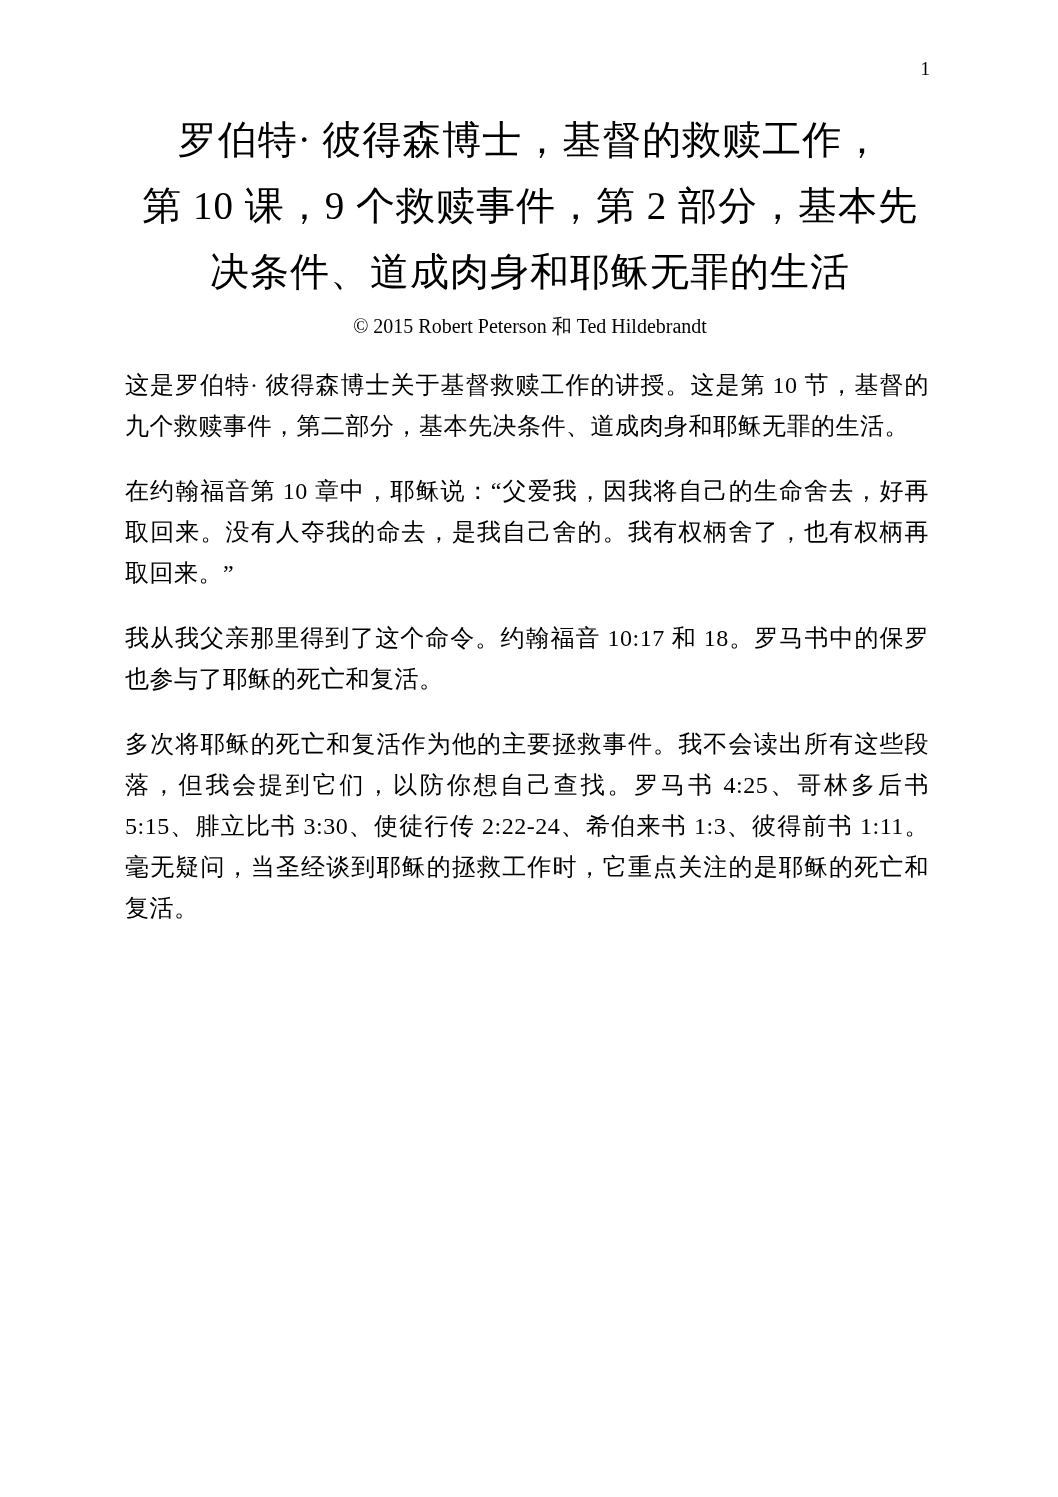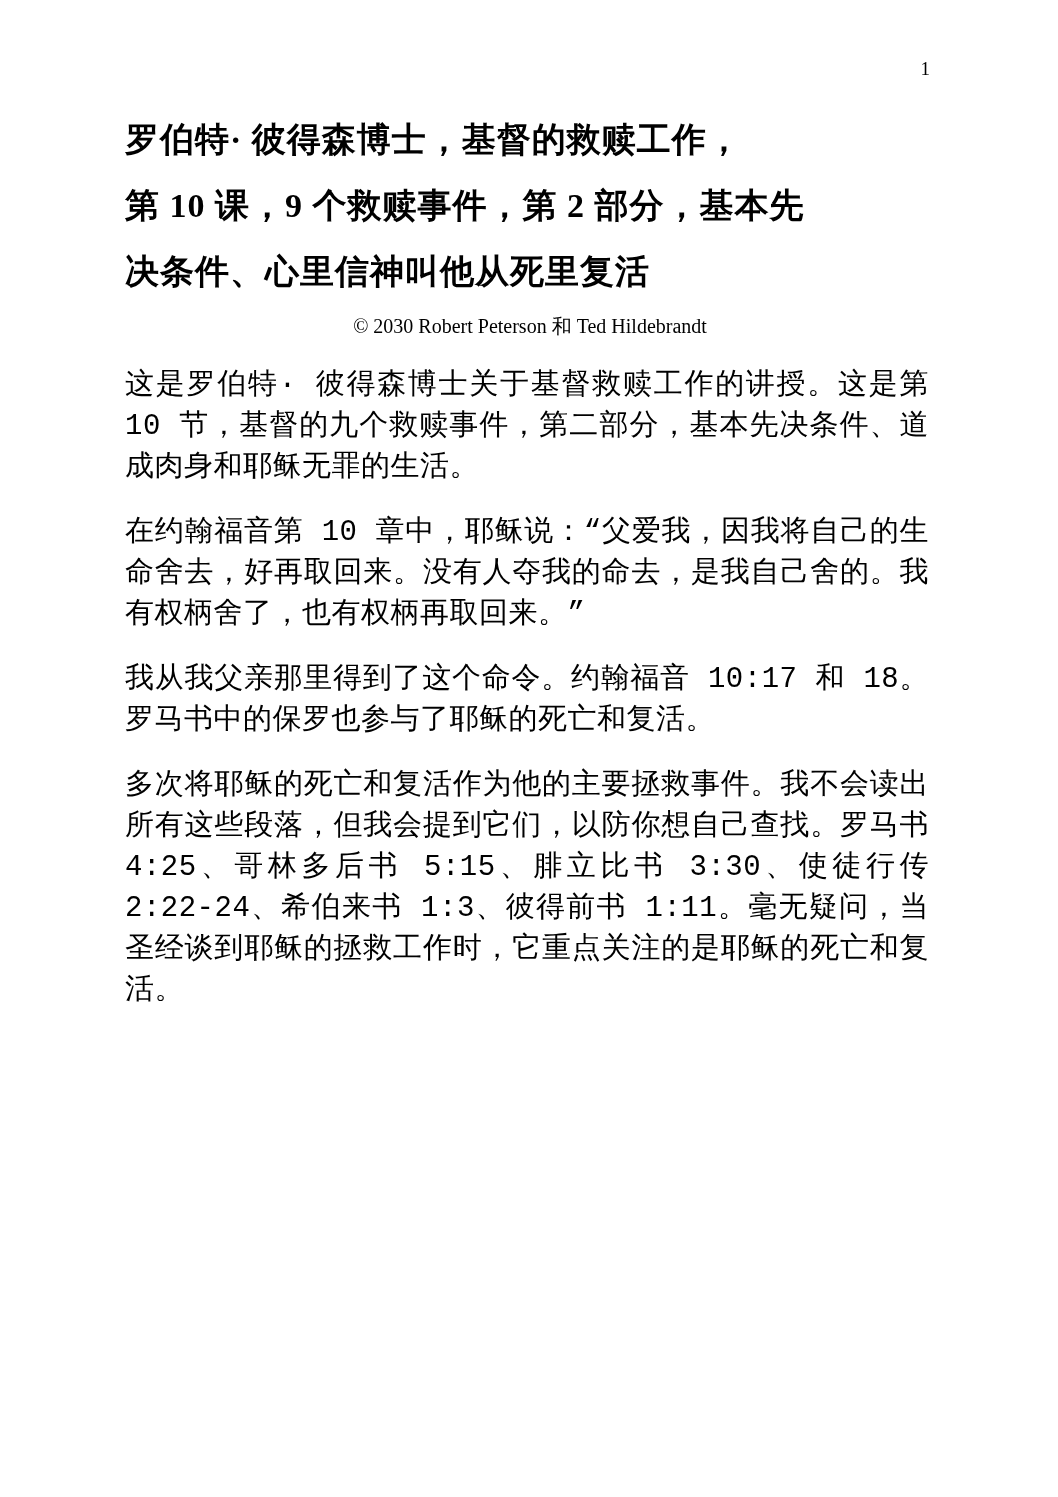--- a/index.html
+++ b/index.html
@@ -20,62 +20,61 @@
   }
   .page-number {
     position: absolute;
     top: 58px;
     right: 128px;
     font-size: 19px;
     color: #000000;
   }
   .doc-title {
     margin-top: 52px;
-    text-align: left;
-    font-weight: bold;
-    font-size: 34px;
+    text-align: center;
+    font-weight: normal;
+    font-size: 39px;
     line-height: 66px;
     letter-spacing: 1px;
   }
   .doc-title .title-line {
     white-space: nowrap;
   }
   .copyright {
     margin-top: 6px;
     text-align: center;
     font-size: 20px;
     line-height: 30px;
   }
   .body-text {
     margin-top: 24px;
   }
   .body-text p {
     margin: 0 6px 24px 0;
-    font-size: 29px;
+    font-size: 24px;
     line-height: 41px;
     text-align: justify;
     text-justify: inter-ideograph;
     letter-spacing: 0.5px;
-    font-family: Liberation Mono, monospace;
   }
 </style>
 </head>
 <body>
 
 <div class="page">
 
   <div class="page-number">1</div>
 
   <div class="doc-title">
     <div class="title-line">罗伯特· 彼得森博士，基督的救赎工作，</div>
     <div class="title-line">第 10 课，9 个救赎事件，第 2 部分，基本先</div>
-    <div class="title-line">决条件、心里信神叫他从死里复活</div>
+    <div class="title-line">决条件、道成肉身和耶稣无罪的生活</div>
   </div>
 
-  <div class="copyright">© 2030 Robert Peterson 和 Ted Hildebrandt</div>
+  <div class="copyright">© 2015 Robert Peterson 和 Ted Hildebrandt</div>
 
   <div class="body-text">
     <p>这是罗伯特· 彼得森博士关于基督救赎工作的讲授。这是第 10 节，基督的九个救赎事件，第二部分，基本先决条件、道成肉身和耶稣无罪的生活。</p>
     <p>在约翰福音第 10 章中，耶稣说：“父爱我，因我将自己的生命舍去，好再取回来。没有人夺我的命去，是我自己舍的。我有权柄舍了，也有权柄再取回来。”</p>
     <p>我从我父亲那里得到了这个命令。约翰福音 10:17 和 18。罗马书中的保罗也参与了耶稣的死亡和复活。</p>
     <p>多次将耶稣的死亡和复活作为他的主要拯救事件。我不会读出所有这些段落，但我会提到它们，以防你想自己查找。罗马书 4:25、哥林多后书 5:15、腓立比书 3:30、使徒行传 2:22-24、希伯来书 1:3、彼得前书 1:11。毫无疑问，当圣经谈到耶稣的拯救工作时，它重点关注的是耶稣的死亡和复活。</p>
   </div>
 
 </div>
 

